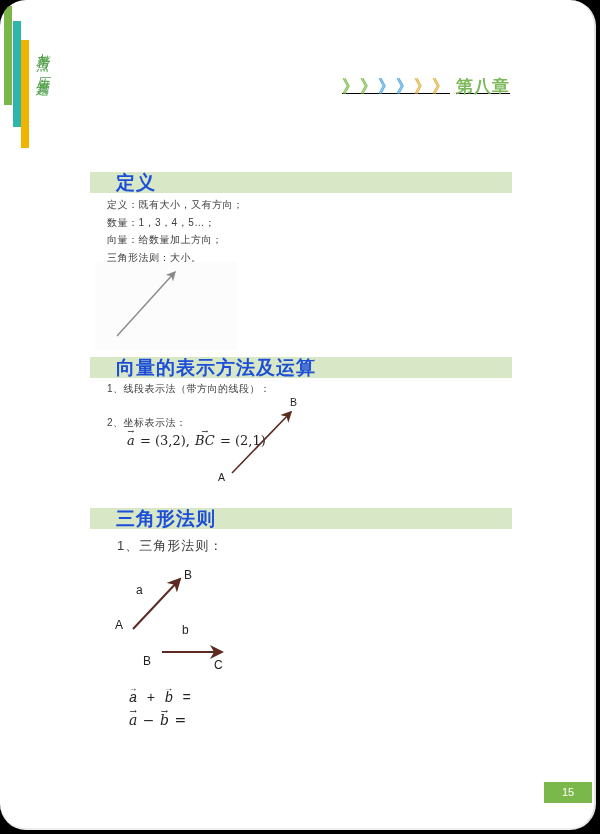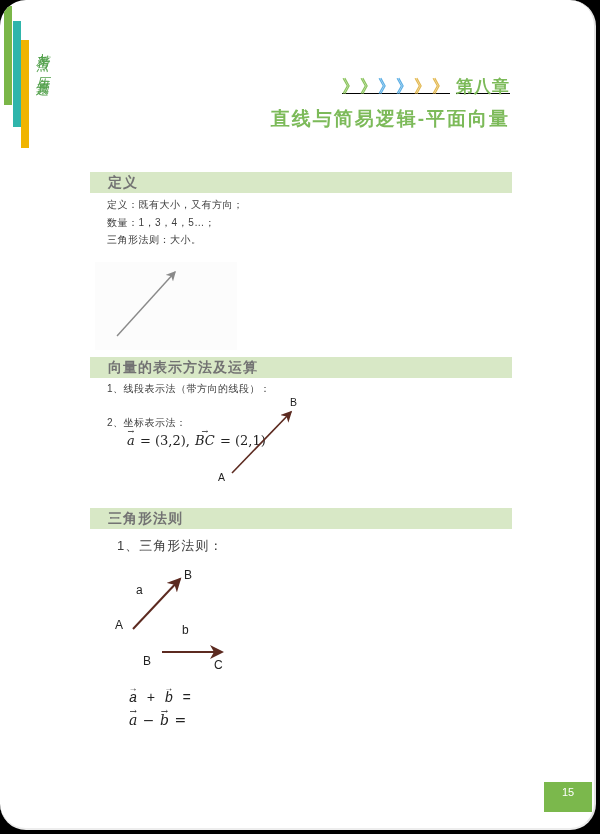--- a/index.html
+++ b/index.html
@@ -45,22 +45,22 @@
   .chapter-name{color:#7cba59;margin-left:6px;}
   .doc-title{
     margin-top:8px;
     font-size:19px;font-weight:bold;letter-spacing:2px;
     color:#7cba59;white-space:nowrap;
   }
   
   .sec-bar{
     position:absolute;left:90px;width:422px;height:21px;
     background:#d8e8c6;
-    font-size:14px;font-weight:bold;color:#737373;
-    line-height:21px;padding-left:18px;box-sizing:border-box;
+    font-size:19px;font-weight:bold;color:#1d4ed8;
+    line-height:21px;padding-left:26px;box-sizing:border-box;
     letter-spacing:1px;
   }
   .body-text{
     position:absolute;
     font-size:10px;color:#3d3d3d;letter-spacing:0.5px;
   }
   .def-lines div{line-height:17.5px;}
   
   .diagram{position:absolute;}
   .diag-box{background:#fcfcfc;}
@@ -81,46 +81,46 @@
   }
   .vec::before{
     content:"→";
     position:absolute;top:-0.75em;left:0;width:100%;
     text-align:center;font-size:0.62em;font-style:normal;
     letter-spacing:0;
   }
   .sum-formula{font-size:14px;}
   
   .page-num{
-    position:absolute;left:544px;top:782px;width:48px;height:30px;
+    position:absolute;left:544px;top:782px;width:48px;height:21px;
     background:#7bb84c;color:#fff;
     font-size:11px;line-height:20px;text-align:center;
   }
 </style>
 </head>
 <body>
 
 <div class="page">
 
   <div class="bar bar-green" style="background:#7ab648;"></div>
   <div class="bar bar-teal" style="background:#2fb5ab;"></div>
   <div class="bar bar-yellow" style="background:#f0b400;"></div>
   <div class="ribbon-text">精考点+历年真题</div>
 
   <div class="header">
     <div class="chapter-line">
       <span class="chev" style="color:#8cc45e">》</span><span class="chev" style="color:#8cc45e">》</span><span class="chev" style="color:#5fb0e5">》</span><span class="chev" style="color:#5fb0e5">》</span><span class="chev" style="color:#e3b952">》</span><span class="chev" style="color:#e3b952">》</span><span class="chapter-name">第八章</span>
     </div>
-    <div class="doc-title">直线与简易逻辑-平面向量</div>
   </div>
 
   <div class="sec-bar" style="top:172px;">定义</div>
   <div class="body-text def-lines" style="left:107px;top:196px;">
     <div>定义：既有大小，又有方向；</div>
     <div>数量：1，3，4，5…；</div>
+    <div>向量：给数量加上方向；</div>
     <div>三角形法则：大小。</div>
   </div>
 
   <svg class="diagram diag-box" style="left:95px;top:262px;" width="142" height="88">
     <defs>
       <marker id="mGray" markerWidth="9" markerHeight="9" refX="6" refY="3.5" orient="auto">
         <path d="M0,0 L7,3.5 L0,7 L2,3.5 Z" fill="#8a8a8a"></path>
       </marker>
     </defs>
     <line x1="22" y1="74" x2="80" y2="10" stroke="#8a8a8a" stroke-width="1.4" marker-end="url(#mGray)"></line>

